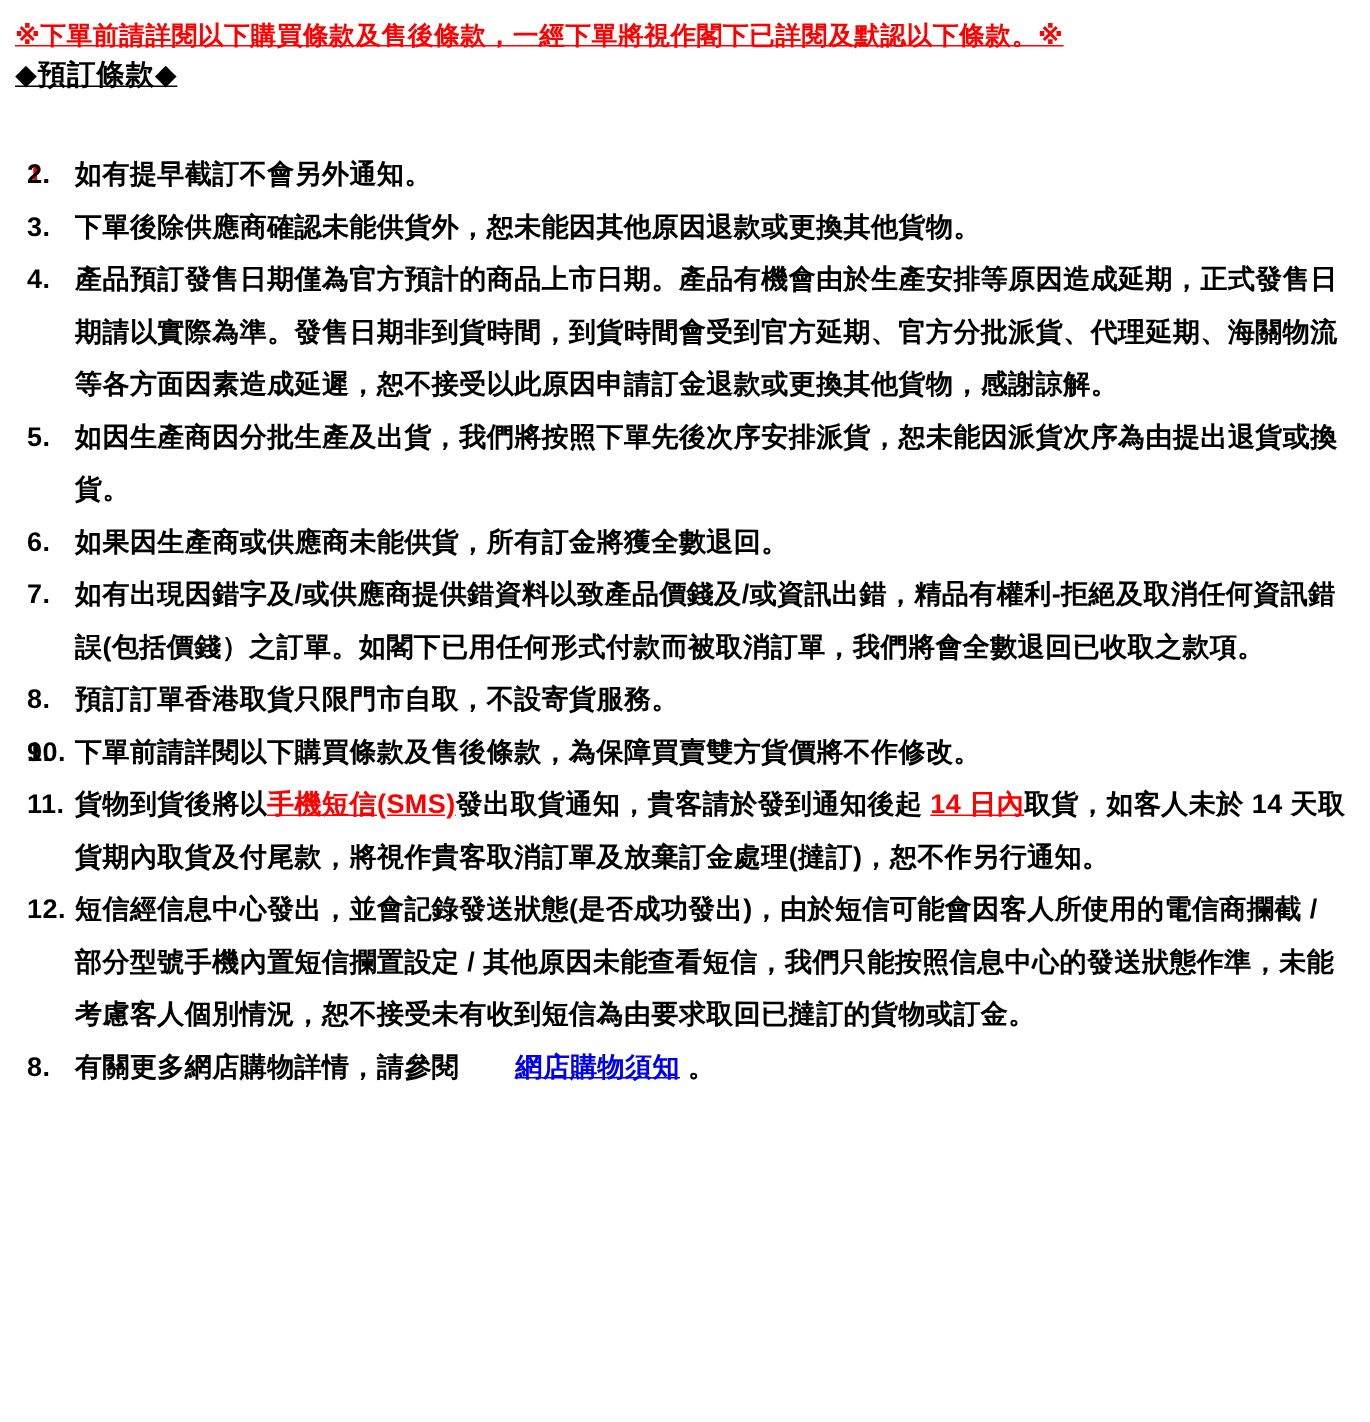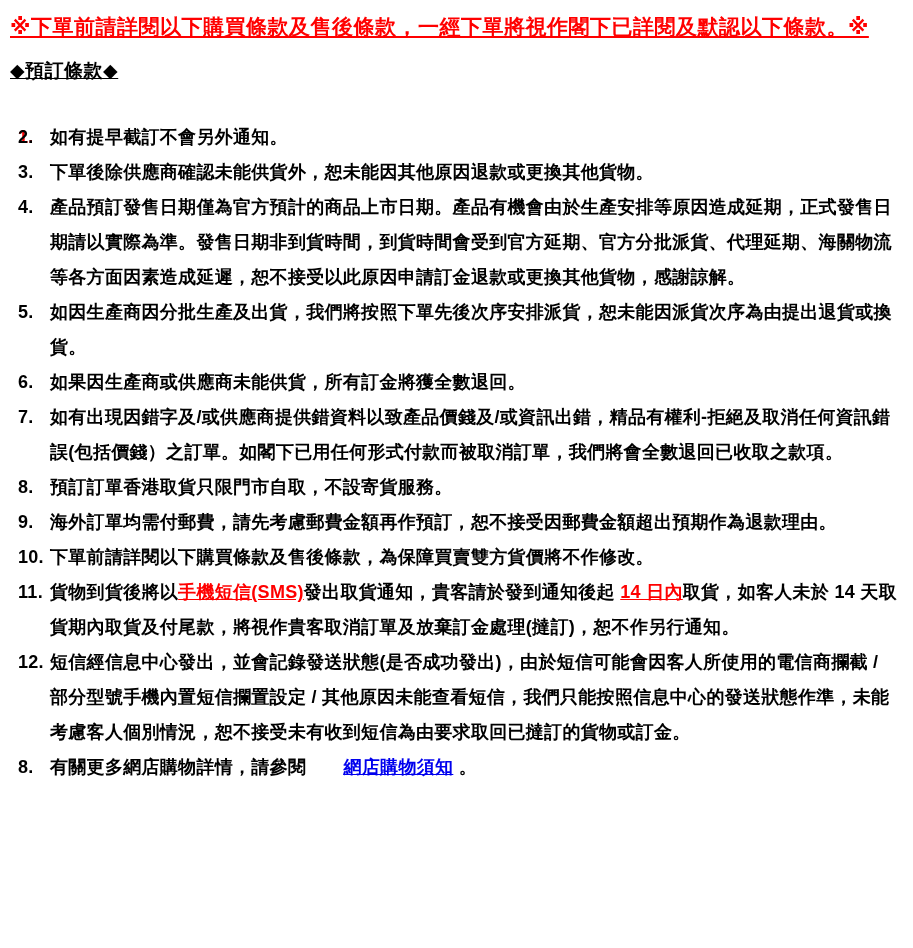--- a/index.html
+++ b/index.html
@@ -12,25 +12,24 @@
     color: #000000;
   }
   .page {
     width: 913px;
     min-height: 948px;
     padding: 12px 12px 10px 10px;
     background: #ffffff;
   }
   .title {
     color: #ff0000;
-    font-size: 21px;
+    font-size: 17px;
     line-height: 1.45;
     font-weight: bold;
     text-decoration: underline;
-    margin-bottom: 16px;
     letter-spacing: 0.5px;
   }
   .section-header {
     color: #000000;
     font-size: 19px;
     font-weight: bold;
     text-decoration: underline;
     margin-bottom: 36px;
     letter-spacing: 0.5px;
   }
@@ -104,21 +103,20 @@
       <span class="txt">如有出現因錯字及/或供應商提供錯資料以致產品價錢及/或資訊出錯，精品有權利-拒絕及取消任何資訊錯誤(包括價錢）之訂單。如閣下已用任何形式付款而被取消訂單，我們將會全數退回已收取之款項。</span>
     </div>
 
     <div class="term">
       <span class="num">8.</span>
       <span class="txt">預訂訂單香港取貨只限門市自取，不設寄貨服務。</span>
     </div>
 
     <div class="term">
       <span class="num">9.</span>
-      <span class="txt">海外訂單均需付郵費，請先考慮郵費金額再作預訂，恕不接受因郵費金額超出預期作為退款理由。</span>
     </div>
 
     <div class="term">
       <span class="num">10.</span>
       <span class="txt">下單前請詳閱以下購買條款及售後條款，為保障買賣雙方貨價將不作修改。</span>
     </div>
 
     <div class="term">
       <span class="num">11.</span>
       <span class="txt"><span>貨物到貨後將以</span><span class="hl">手機短信(SMS)</span><span>發出取貨通知，貴客請於發到通知後起 </span><span class="hl">14 日內</span><span>取貨，如客人未於 14 天取貨期內取貨及付尾款，將視作貴客取消訂單及放棄訂金處理(撻訂)，恕不作另行通知。</span></span>

